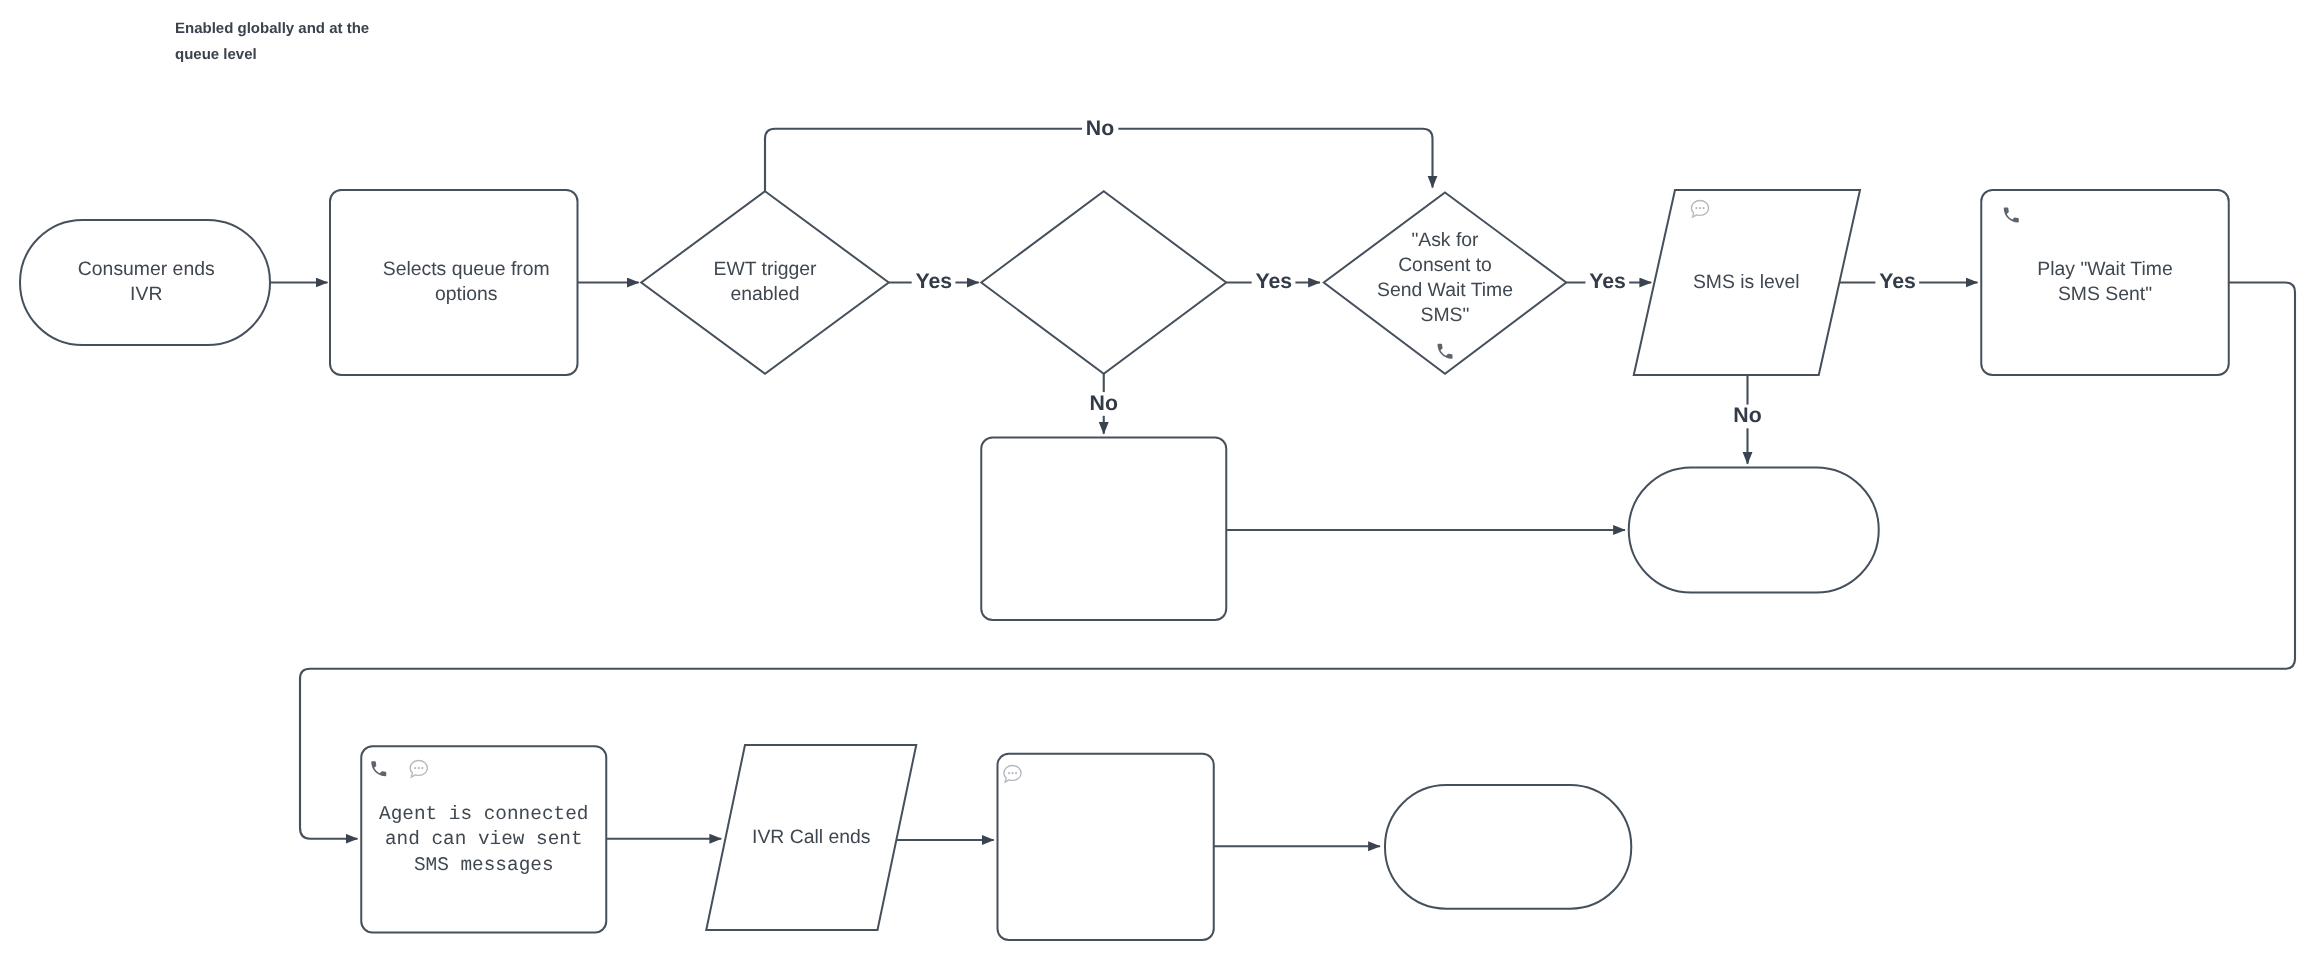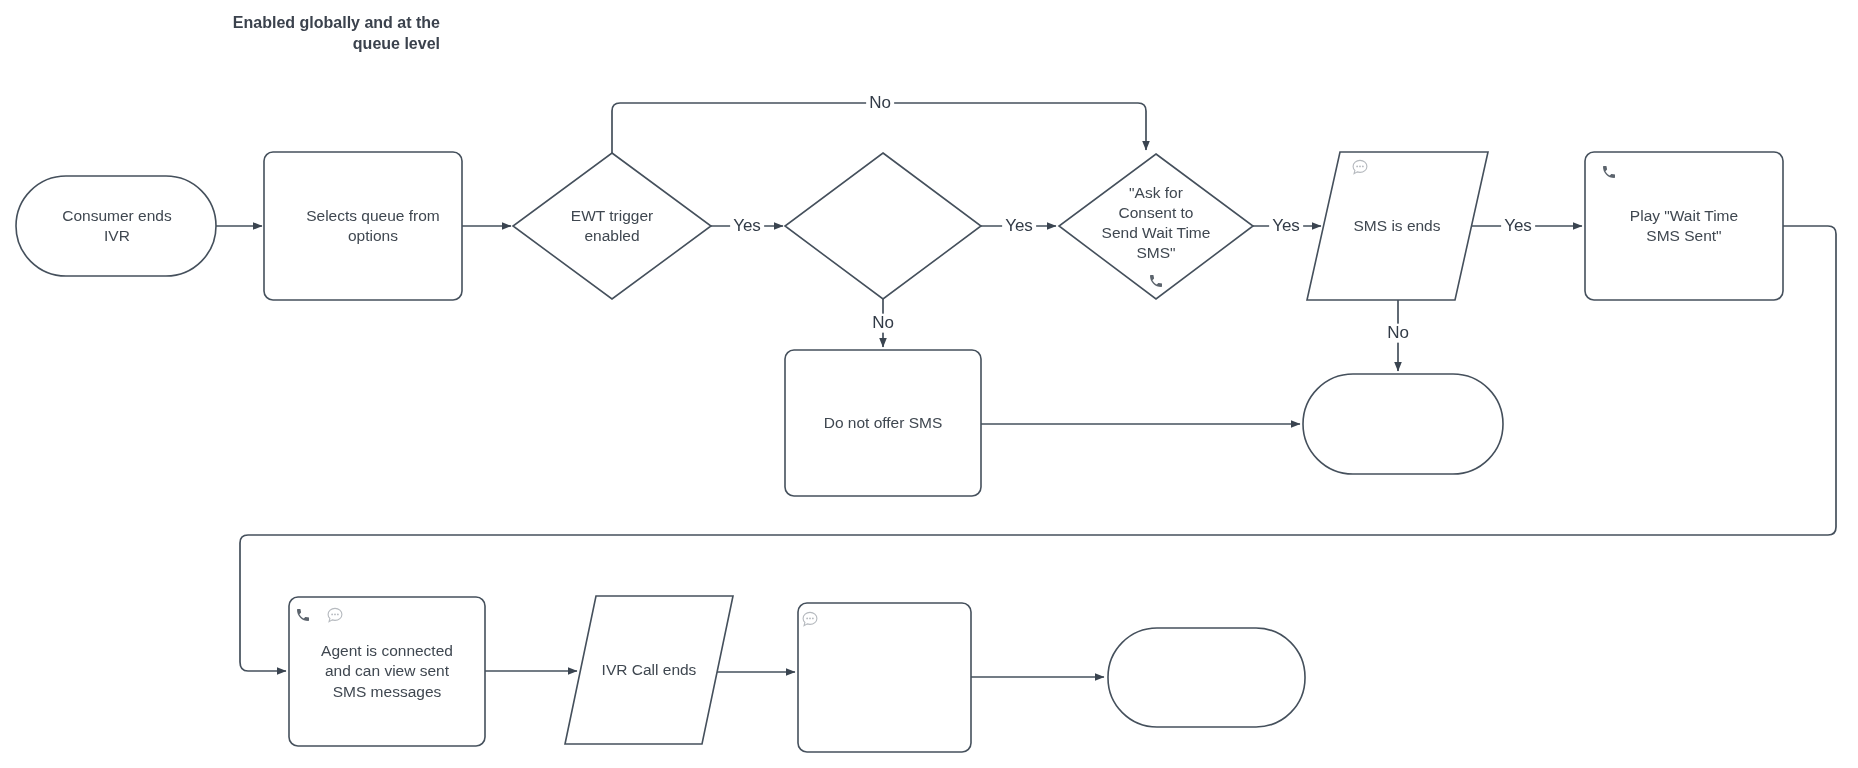--- a/index.html
+++ b/index.html
@@ -18,22 +18,22 @@
   .diagram svg.canvas {
     position: absolute;
     left: 0;
     top: 0;
   }
   .diagram-title {
     position: absolute;
     left: 140px;
     top: 12px;
     width: 300px;
-    text-align: right;
-    font-size: 16px;
+    text-align: left;
+    font-size: 12px;
     font-weight: bold;
     color: #3b424d;
     line-height: 21px;
     white-space: pre-line;
   }
   .node-label {
     position: absolute;
     display: flex;
     align-items: center;
     justify-content: center;
@@ -41,21 +41,21 @@
     font-size: 15.5px;
     color: #3f4750;
     line-height: 1.3;
     white-space: pre-line;
     pointer-events: none;
   }
   .edge-label {
     position: absolute;
     transform: translate(-50%, -50%);
     font-size: 17px;
-    font-weight: normal;
+    font-weight: bold;
     color: #323b47;
     background: #ffffff;
     padding: 0 3px;
     line-height: 1.1;
     pointer-events: none;
   }
 </style>
 </head>
 <body>
 
@@ -124,25 +124,24 @@
   <div class="node-label" style="left:27px;   top:181px; width:180px; height:90px;">Consumer ends
 IVR</div>
   <div class="node-label" style="left:284px;  top:157px; width:178px; height:138px;">Selects queue from
 options</div>
   <div class="node-label" style="left:542px;  top:158px; width:140px; height:136px;">EWT trigger
 enabled</div>
   <div class="node-label" style="left:1091px; top:148px; width:130px; height:150px;">"Ask for
 Consent to
 Send Wait Time
 SMS"</div>
-  <div class="node-label" style="left:1327px; top:157px; width:140px; height:138px;">SMS is ends</div>
+  <div class="node-label" style="left:1327px; top:157px; width:140px; height:138px;">SMS is level</div>
   <div class="node-label" style="left:1609px; top:157px; width:150px; height:138px;">Play "Wait Time
 SMS Sent"</div>
-  <div class="node-label" style="left:793px;  top:355px; width:180px; height:136px;">Do not offer SMS</div>
-  <div class="node-label" style="left:297px;  top:602px; width:180px; height:139px;">Agent is connected
+  <div class="node-label" style="left:297px;  top:602px; width:180px; height:139px;font-family:Liberation Mono, monospace;">Agent is connected
 and can view sent
 SMS messages</div>
   <div class="node-label" style="left:579px;  top:601px; width:140px; height:138px;text-align:center;">IVR Call ends</div>
 
   <div class="edge-label" style="left:747px;  top:226px;">Yes</div>
   <div class="edge-label" style="left:880px;  top:103px;">No</div>
   <div class="edge-label" style="left:1019px; top:226px;">Yes</div>
   <div class="edge-label" style="left:883px;  top:323px;">No</div>
   <div class="edge-label" style="left:1286px; top:226px;">Yes</div>
   <div class="edge-label" style="left:1518px; top:226px;">Yes</div>

